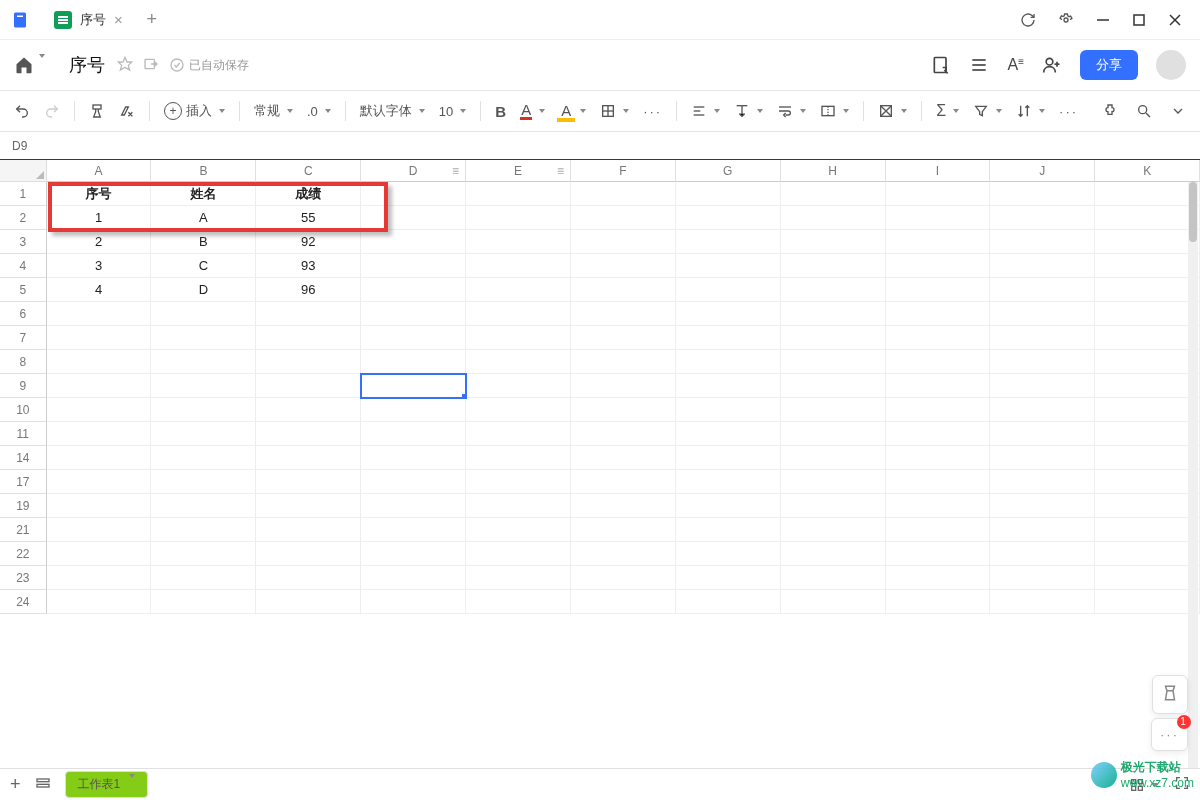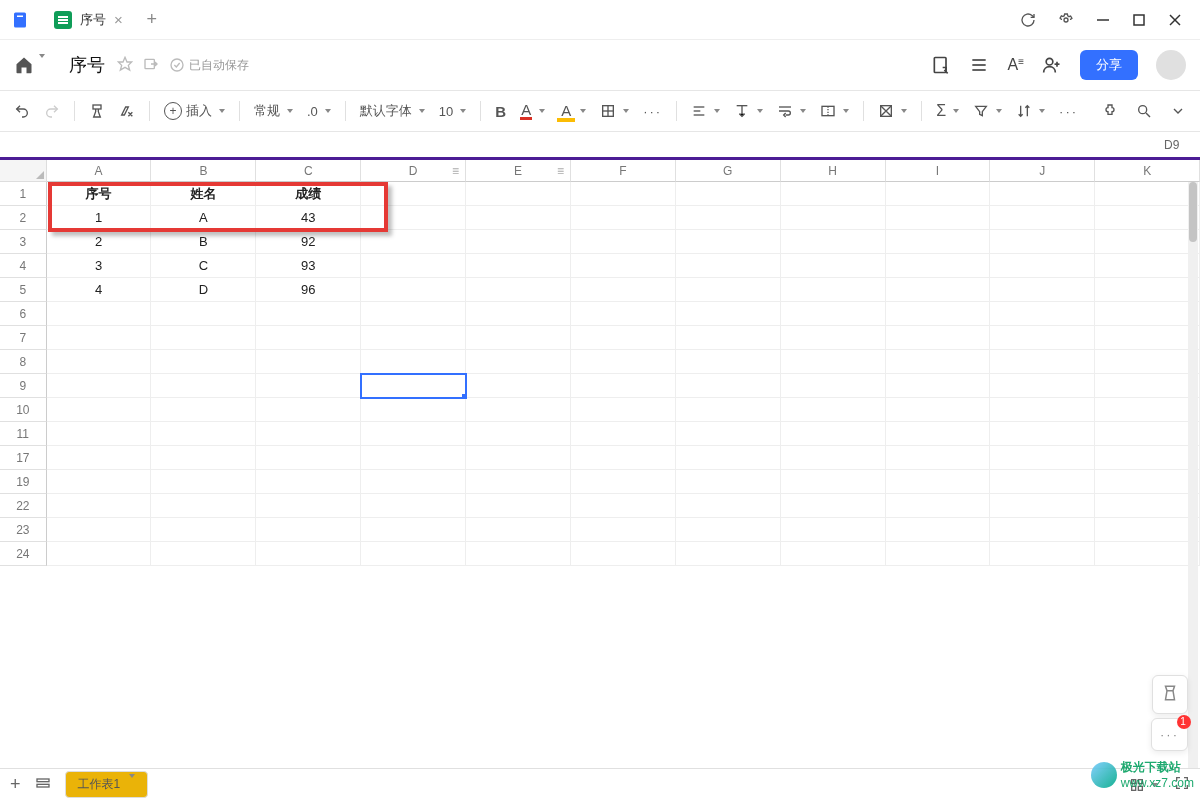--- a/index.html
+++ b/index.html
@@ -36,21 +36,21 @@
 .tb-caret::after { content:""; border-left:3px solid transparent; border-right:3px solid transparent; border-top:4px solid #888; margin-left:3px; }
 .insert-plus { width:18px; height:18px; border:1.5px solid #555; border-radius:50%; display:flex; align-items:center; justify-content:center; font-size:12px; line-height:1;}
 .bold { font-weight:700; font-size:15px;}
 .font-A { font-size:15px; border-bottom:3px solid #d93025; line-height:14px; padding:0 1px;}
 .fill-A { font-size:15px; line-height:14px; padding:0 2px; position:relative;}
 .fill-A::after{content:"";position:absolute;left:-2px;right:-2px;bottom:-4px;height:4px;background:#fbbc04;}
 .more-dots { letter-spacing:2px; }
 .toolbar-right { margin-left:auto; display:flex; align-items:center; gap:18px; color:#555; }
 
 
-.namebar { height:28px; border-bottom:3px solid #4c1d95; display:flex; align-items:center;justify-content:flex-end; }
+.namebar { height:28px; border-bottom:1px solid #4c1d95; display:flex; align-items:center; }
 .namebox { width:48px; padding-left:12px; font-size:12px; color:#666; }
 
 
 .grid-wrap { position:absolute; top:160px; bottom:32px; left:0; right:0; overflow:hidden; }
 .col-headers { display:flex; height:22px; background:#fff;}
 .corner { width:48px; height:22px; border-right:1px solid #ddd; border-bottom:1px solid #ddd; background:#f5f5f5; position:relative;}
 .corner::after{content:"";position:absolute;right:2px;bottom:2px;border-left:8px solid transparent;border-bottom:8px solid #bbb;}
 .col-h { border-right:1px solid #e0e0e0; border-bottom:1px solid #ccc; background:#fff; text-align:center; font-size:12px; color:#777; line-height:22px; position:relative;}
 .col-h.filtered::after{content:"≡";position:absolute; right:6px; top:0; color:#aaa; font-size:12px;}
 .row { display:flex; height:24px; }
@@ -58,21 +58,21 @@
 .cell { border-right:1px solid #eee; border-bottom:1px solid #eee; text-align:center; font-size:13px; color:#222; line-height:24px; overflow:hidden;}
 .cell.bold { font-weight:700; }
 .cell.active { outline:2px solid #3370ff; outline-offset:-1px; position:relative; }
 .cell.active::after{content:"";position:absolute;right:-3px;bottom:-3px;width:6px;height:6px;background:#3370ff;}
 .highlight-box { position:absolute; border:4px solid #e53935; pointer-events:none; box-shadow:4px 4px 4px rgba(0,0,0,0.25);}
 .vscroll { position:absolute; right:2px; top:22px; bottom:0; width:10px; background:#f0f0f0; }
 .vscroll-thumb { position:absolute; left:1px; right:1px; top:0; height:60px; background:#c4c4c4; border-radius:5px; }
 
 
 .statusbar { position:absolute; left:0; right:0; bottom:0; height:32px; border-top:1px solid #e0e0e0; display:flex; align-items:center; padding:0 10px; gap:14px; font-size:12px; color:#555;}
-.sheet-tab { display:flex; align-items:center; gap:6px; padding:4px 12px; background:#eab308; border:1px solid #ddd; border-radius:4px; }
+.sheet-tab { display:flex; align-items:center; gap:6px; padding:4px 12px; background:#84cc16; border:1px solid #ddd; border-radius:4px; }
 .status-right{ margin-left:auto; display:flex; align-items:center; gap:16px; }
 
 
 .float-widget{ position:absolute; right:12px; background:#fff; border:1px solid #e0e0e0; border-radius:6px; box-shadow:0 2px 6px rgba(0,0,0,.08); padding:8px; }
 .float-widget.w1{ top:675px;}
 .float-widget.w2{ top:718px;}
 .badge{ position:absolute; top:-4px; right:-4px; width:14px; height:14px; border-radius:50%; background:#f33; color:#fff; font-size:10px; line-height:14px; text-align:center;}
 .watermark{ position:absolute; right:6px; bottom:10px; font-size:12px; color:#0a8; display:flex; align-items:center; gap:4px; opacity:.9; pointer-events:none;}
 .watermark .logo{ width:26px;height:26px;border-radius:50%;background:linear-gradient(135deg,#7cf,#0a8);}
 </style>
@@ -329,21 +329,21 @@
         <div class="cell" style="width: 108px;"></div>
         <div class="cell" style="width: 108px;"></div>
         <div class="cell" style="width: 108px;"></div>
         <div class="cell" style="width: 108px;"></div>
         <div class="cell" style="width: 108px;"></div>
       </div>
       <div class="row">
         <div class="row-h">2</div>
         <div class="cell" style="width: 108px;">1</div>
         <div class="cell" style="width: 108px;">A</div>
-        <div class="cell" style="width: 108px;">43</div>
+        <div class="cell" style="width: 108px;">55</div>
         <div class="cell" style="width: 108px;"></div>
         <div class="cell" style="width: 108px;"></div>
         <div class="cell" style="width: 108px;"></div>
         <div class="cell" style="width: 108px;"></div>
         <div class="cell" style="width: 108px;"></div>
         <div class="cell" style="width: 108px;"></div>
         <div class="cell" style="width: 108px;"></div>
         <div class="cell" style="width: 108px;"></div>
       </div>
       <div class="row">
@@ -466,35 +466,63 @@
         <div class="cell" style="width: 108px;"></div>
         <div class="cell" style="width: 108px;"></div>
         <div class="cell" style="width: 108px;"></div>
         <div class="cell" style="width: 108px;"></div>
         <div class="cell" style="width: 108px;"></div>
         <div class="cell" style="width: 108px;"></div>
         <div class="cell" style="width: 108px;"></div>
         <div class="cell" style="width: 108px;"></div>
       </div>
       <div class="row">
+        <div class="row-h">14</div>
+        <div class="cell" style="width: 108px;"></div>
+        <div class="cell" style="width: 108px;"></div>
+        <div class="cell" style="width: 108px;"></div>
+        <div class="cell" style="width: 108px;"></div>
+        <div class="cell" style="width: 108px;"></div>
+        <div class="cell" style="width: 108px;"></div>
+        <div class="cell" style="width: 108px;"></div>
+        <div class="cell" style="width: 108px;"></div>
+        <div class="cell" style="width: 108px;"></div>
+        <div class="cell" style="width: 108px;"></div>
+        <div class="cell" style="width: 108px;"></div>
+      </div>
+      <div class="row">
         <div class="row-h">17</div>
         <div class="cell" style="width: 108px;"></div>
         <div class="cell" style="width: 108px;"></div>
         <div class="cell" style="width: 108px;"></div>
         <div class="cell" style="width: 108px;"></div>
         <div class="cell" style="width: 108px;"></div>
         <div class="cell" style="width: 108px;"></div>
         <div class="cell" style="width: 108px;"></div>
         <div class="cell" style="width: 108px;"></div>
         <div class="cell" style="width: 108px;"></div>
         <div class="cell" style="width: 108px;"></div>
         <div class="cell" style="width: 108px;"></div>
       </div>
       <div class="row">
         <div class="row-h">19</div>
+        <div class="cell" style="width: 108px;"></div>
+        <div class="cell" style="width: 108px;"></div>
+        <div class="cell" style="width: 108px;"></div>
+        <div class="cell" style="width: 108px;"></div>
+        <div class="cell" style="width: 108px;"></div>
+        <div class="cell" style="width: 108px;"></div>
+        <div class="cell" style="width: 108px;"></div>
+        <div class="cell" style="width: 108px;"></div>
+        <div class="cell" style="width: 108px;"></div>
+        <div class="cell" style="width: 108px;"></div>
+        <div class="cell" style="width: 108px;"></div>
+      </div>
+      <div class="row">
+        <div class="row-h">21</div>
         <div class="cell" style="width: 108px;"></div>
         <div class="cell" style="width: 108px;"></div>
         <div class="cell" style="width: 108px;"></div>
         <div class="cell" style="width: 108px;"></div>
         <div class="cell" style="width: 108px;"></div>
         <div class="cell" style="width: 108px;"></div>
         <div class="cell" style="width: 108px;"></div>
         <div class="cell" style="width: 108px;"></div>
         <div class="cell" style="width: 108px;"></div>
         <div class="cell" style="width: 108px;"></div>

